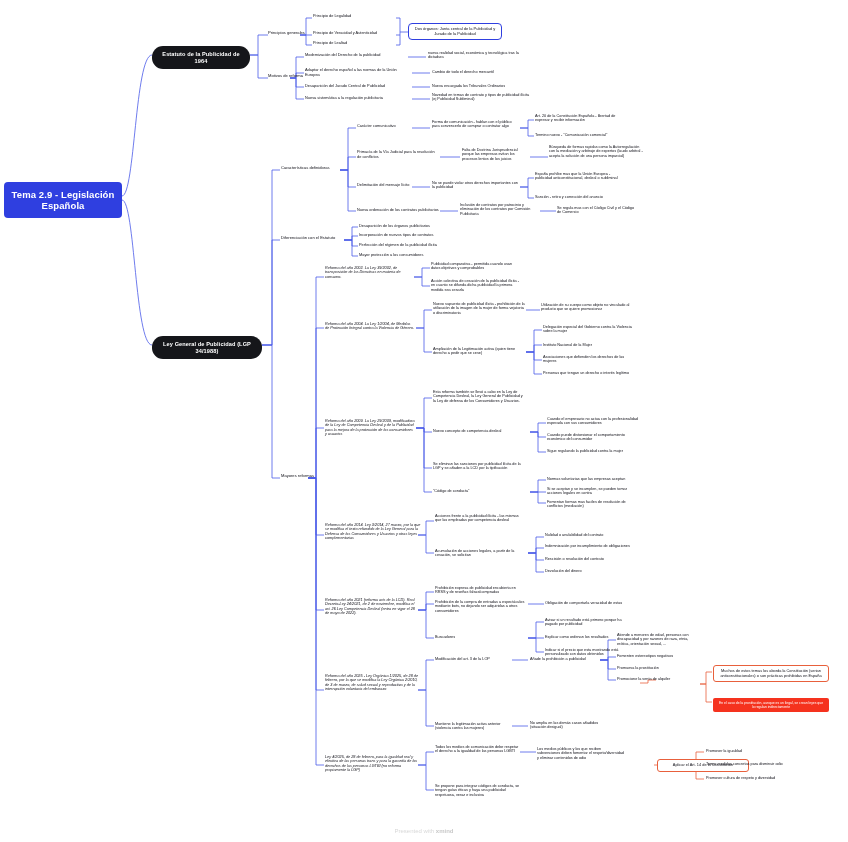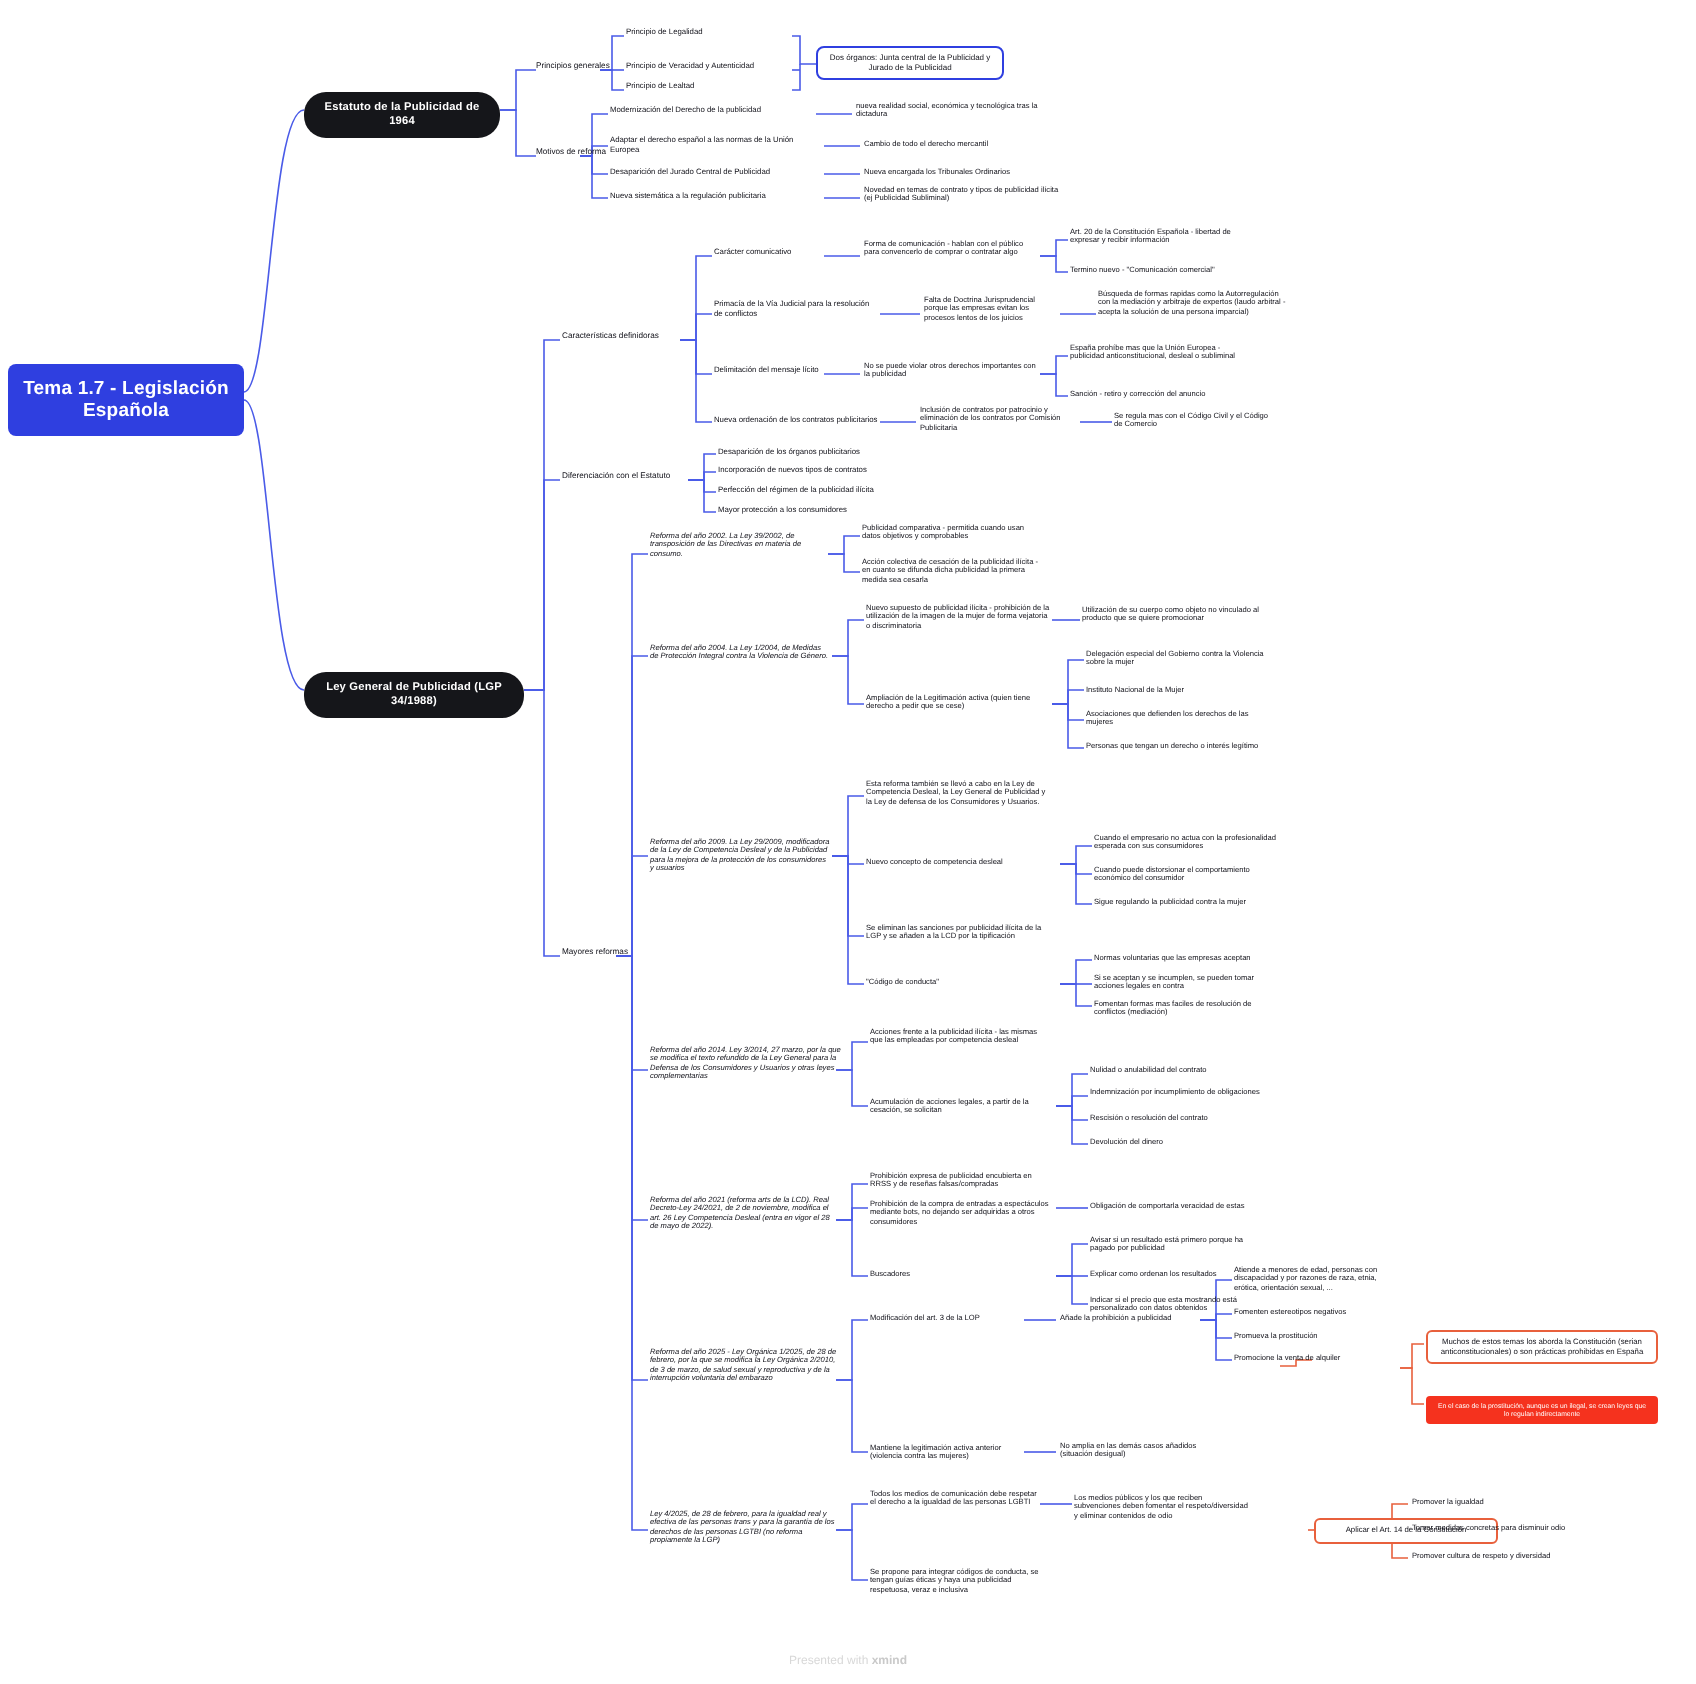--- a/index.html
+++ b/index.html
@@ -206,21 +206,21 @@
       <path d="M640,683 L648,683 L648,680 L656,680"></path>
       <path d="M700,684 L706,684 L706,672 L712,672"></path>
       <path d="M700,684 L706,684 L706,702 L712,702"></path>
       <path d="M688,765 L696,765 L696,752 L704,752"></path>
       <path d="M688,765 L696,765 L696,765 L704,765"></path>
       <path d="M688,765 L696,765 L696,779 L704,779"></path>
       <path d="M654,765 L660,765"></path>
     </g>
   </svg>
 
-  <div class="node root" style="left:4px; top:182px;">Tema 1.7 - Legislación Española</div>
+  <div class="node root" style="left:4px; top:182px;">Tema 2.9 - Legislación Española</div>
 
   <div class="node lvl1" style="left:152px; top:46px; width:98px;">Estatuto de la Publicidad de 1964</div>
 
   <div class="node lvl3" style="left:268px; top:31px;">Principios generales</div>
 
   <div class="node lvl4" style="left:313px; top:14px;">Principio de Legalidad</div>
   <div class="node lvl4" style="left:313px; top:31px;">Principio de Veracidad y Autenticidad</div>
   <div class="node lvl4" style="left:313px; top:41px;">Principio de Lealtad</div>
 
   <div class="node boxed" style="left:408px; top:23px; width:94px;">Dos órganos: Junta central de la Publicidad y Jurado de la Publicidad</div>

